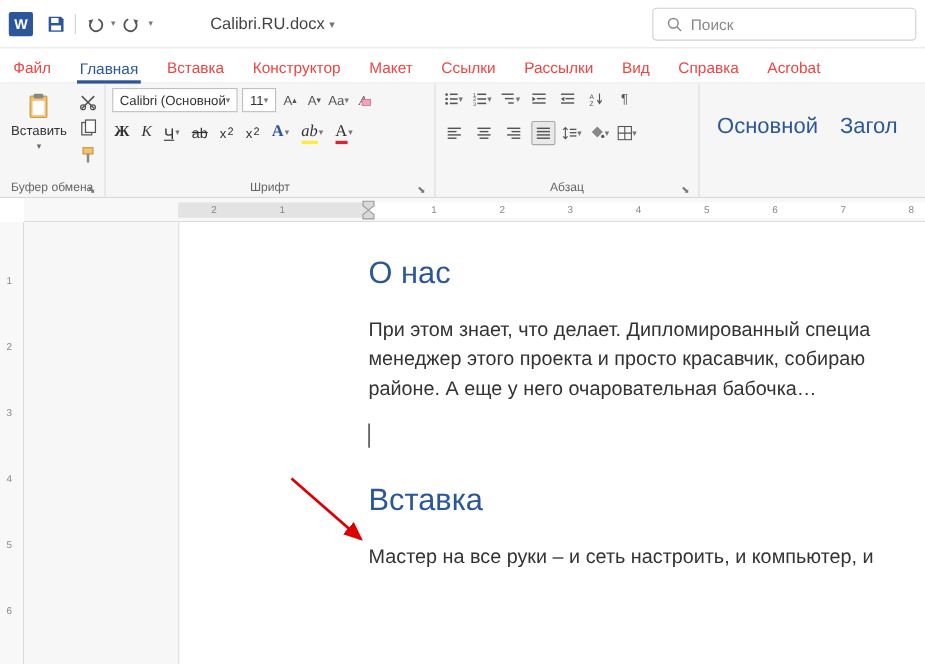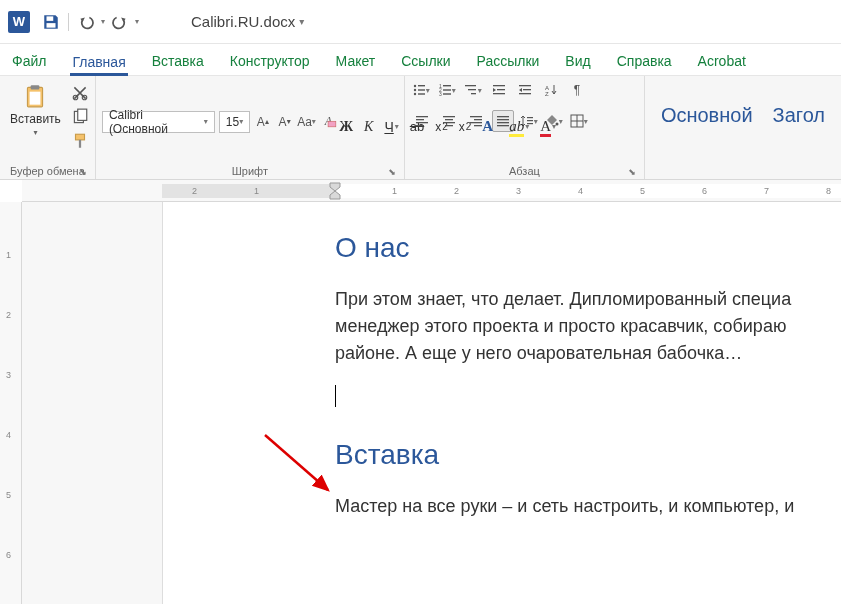--- a/index.html
+++ b/index.html
@@ -54,21 +54,21 @@
   .tabbar {
     height: 32px;
     display: flex;
     align-items: flex-end;
     padding: 0 10px;
     gap: 22px;
     border-bottom: 1px solid #e6e6e6;
   }
   .tab {
     font-size: 14px;
-    color: #15803d;
+    color: #ef4444;
     padding: 6px 2px;
     cursor: default;
   }
   .tab.active {
     color: #2b579a;
     border-bottom: 3px solid #2b579a;
     font-weight: 400;
     margin-bottom: -1px;
     padding-bottom: 3px;
   }
@@ -232,20 +232,27 @@
           <path fill="none" stroke="#555" stroke-width="1.5" d="M5 4a5 5 0 1 0 6 2"></path>
           <path fill="#555" d="M13 5l-4-1 2 4z"></path>
         </svg>
     </span>
     <span class="chev-sm">▾</span>
   </div>
   <div class="docname">
     <span>Calibri.RU.docx</span>
     <span class="chev">▾</span>
   </div>
+  <div class="searchbox">
+    <svg viewBox="0 0 16 16">
+        <circle cx="7" cy="7" r="5" fill="none" stroke="#888" stroke-width="1.5"></circle>
+        <line x1="11" y1="11" x2="15" y2="15" stroke="#888" stroke-width="1.5"></line>
+      </svg>
+    <span>Поиск</span>
+  </div>
 </div>
 
 <div class="tabbar">
   <div class="tab">Файл</div>
   <div class="tab active">Главная</div>
   <div class="tab">Вставка</div>
   <div class="tab">Конструктор</div>
   <div class="tab">Макет</div>
   <div class="tab">Ссылки</div>
   <div class="tab">Рассылки</div>
@@ -291,28 +298,28 @@
         </span>
       </div>
     </div>
     <div class="group-label">
       <span>Буфер обмена</span>
       <span class="launcher">⬊</span>
     </div>
   </div>
 
   <div class="group" style="min-width:300px;">
-    <div style="display:flex; flex:1;">
+    <div style="display:flex; flex-direction:column; flex:1;">
       <div class="font-row1">
         <div class="font-name">
           <span>Calibri (Основной</span>
             <span class="chev-sm">▾</span>
         </div>
         <div class="font-size">
-          <span>15</span>
+          <span>11</span>
             <span class="chev-sm">▾</span>
         </div>
         <span class="tiny">A<sup style="font-size:8px;">▴</sup></span>
         <span class="tiny">A<sup style="font-size:8px;">▾</sup></span>
         <span class="tiny">Aa<span class="chev-sm">▾</span></span>
         <span class="tiny" style="position:relative;">
           <span style="font-style:italic;font-family:serif;">A</span>
           <svg style="position:absolute;left:7px;top:7px;" width="11" height="11" viewBox="0 0 10 10">
               <rect x="1" y="3" width="7" height="5" fill="#f2a1c4" stroke="#c66" stroke-width="0.6"></rect>
             </svg>

